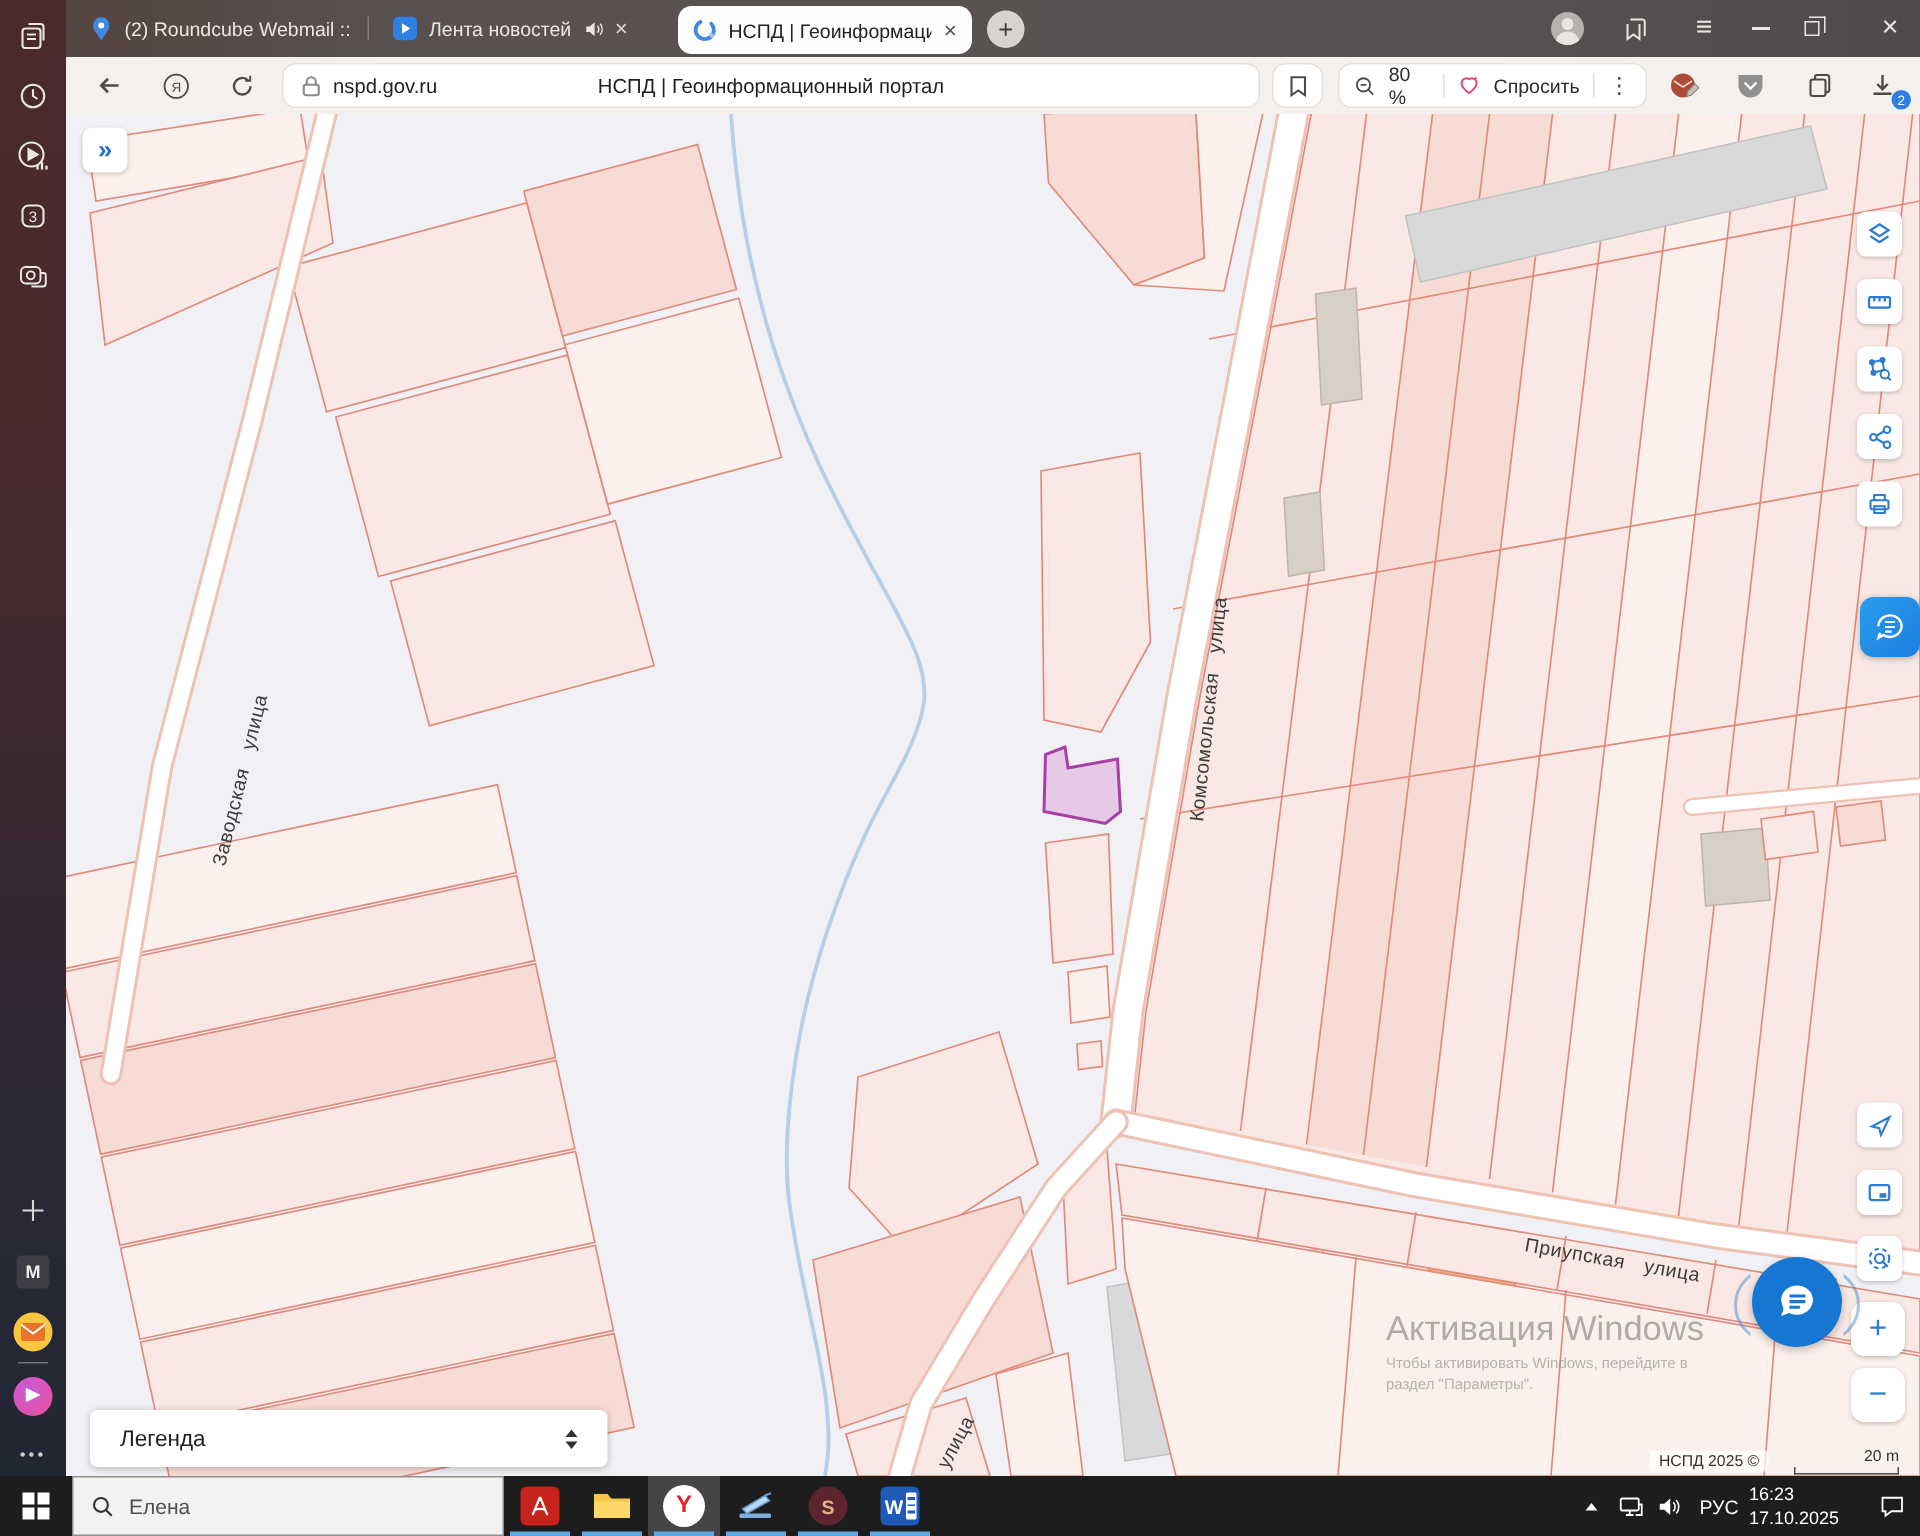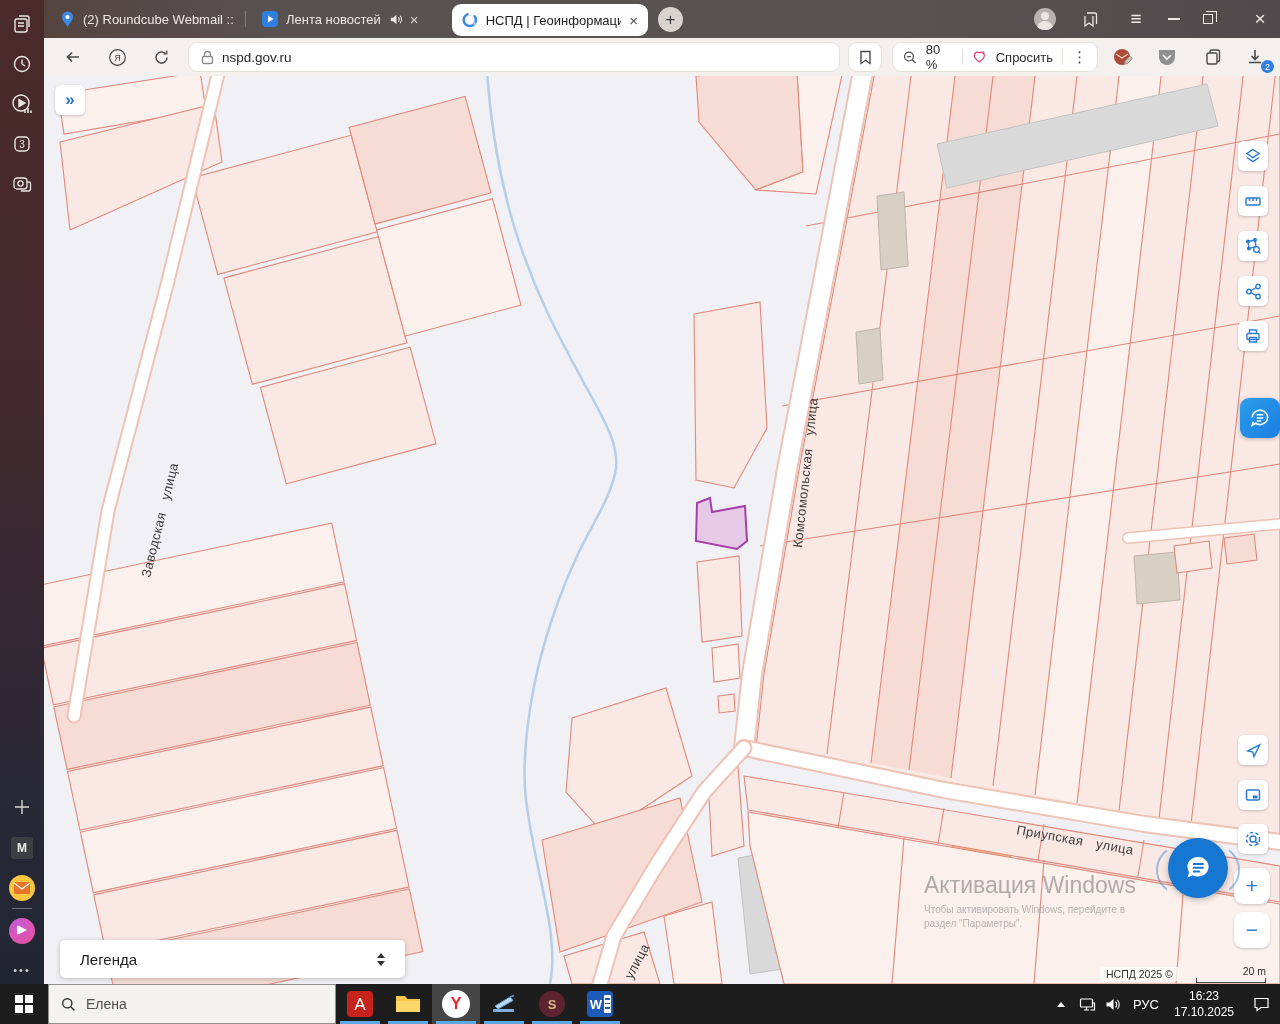--- a/index.html
+++ b/index.html
@@ -85,21 +85,21 @@
 .tb-start{width:48px;height:40px;display:flex;align-items:center;justify-content:center;cursor:pointer}
 .winlogo{display:grid;grid-template-columns:8px 8px;grid-template-rows:8px 8px;gap:1.5px}
 .winlogo i{background:#fff}
 .tb-search{width:288px;height:40px;background:#f4f2f1;border:1px solid #8f8f8f;display:flex;align-items:center;gap:10px;padding:0 12px;font-size:14px;color:#4f4f4f;cursor:text}
 .tb-slot{position:relative;width:48px;height:40px;display:flex;align-items:center;justify-content:center;cursor:pointer}
 .tb-slot::after{content:"";position:absolute;left:4px;right:4px;bottom:0;height:3px;background:#5ea8e4}
 .tb-slot.hl{background:#454545}
 .tb-right{margin-left:auto;display:flex;align-items:center;color:#fff}
 .tray-ic{width:26px;height:40px;display:flex;align-items:center;justify-content:center;cursor:pointer}
 .tb-lang{width:40px;text-align:center;font-size:13px;cursor:pointer}
-.tb-clock{width:76px;text-align:center;font-size:12px;line-height:1.35;cursor:pointer}
+.tb-clock{width:76px;font-size:12px;line-height:1.35;cursor:pointer}
 .appic{width:26px;height:26px;border-radius:4px;display:flex;align-items:center;justify-content:center;font-weight:bold}
 .acro{background:#c5231c;color:#fff}
 .ybr{width:28px;height:28px;border-radius:50%;background:#fff;color:#e8242c;font-size:16px;display:flex;align-items:center;justify-content:center;font-weight:bold}
 .scir{width:26px;height:26px;border-radius:50%;background:#5d2430;color:#dcb68c;font-size:13px;display:flex;align-items:center;justify-content:center;font-weight:bold}
 .word{background:#1e5bb8;color:#fff;font-size:13px;position:relative}
 .word b{position:absolute;right:2px;top:4px;width:7px;height:18px;background:#fff;border-radius:1px}
 .word b i{display:block;height:1.5px;background:#1e5bb8;margin:3px 1px 0}
 </style>
 </head>
 <body>
@@ -235,20 +235,21 @@
           <path d="M14,8.5a5.5,5.5 0 1 1 -1.6,-3.9"></path>
           <path d="M13.8,1.5v3.3h-3.3" stroke-width="1.3"></path>
         </svg>
     </div>
     <div class="url-pill">
       <svg width="13" height="15" viewBox="0 0 13 15" fill="none" stroke="#8a8a8a" stroke-width="1.4">
           <rect x="1.5" y="6.5" width="10" height="7" rx="1.5"></rect>
           <path d="M3.5,6.5V4.5a3,3 0 0 1 6,0v2"></path>
         </svg>
       <span class="url-text">nspd.gov.ru</span>
+      <span class="page-title-ab">НСПД | Геоинформационный портал</span>
     </div>
     <div class="chip" style="left:804px;width:34px;justify-content:center">
       <svg width="13" height="15" viewBox="0 0 13 15" fill="none" stroke="#4a4a4a" stroke-width="1.4">
           <path d="M2,1.5h9V13.5l-4.5,-3.2L2,13.5z"></path>
         </svg>
     </div>
     <div class="chip chip-group" style="left:848px;width:206px">
       <svg width="15" height="15" viewBox="0 0 15 15" fill="none" stroke="#4a4a4a" stroke-width="1.3">
           <circle cx="6.5" cy="6.5" r="4.8"></circle>
           <path d="M10.2,10.2 13.5,13.5M4.5,6.5h4"></path>

